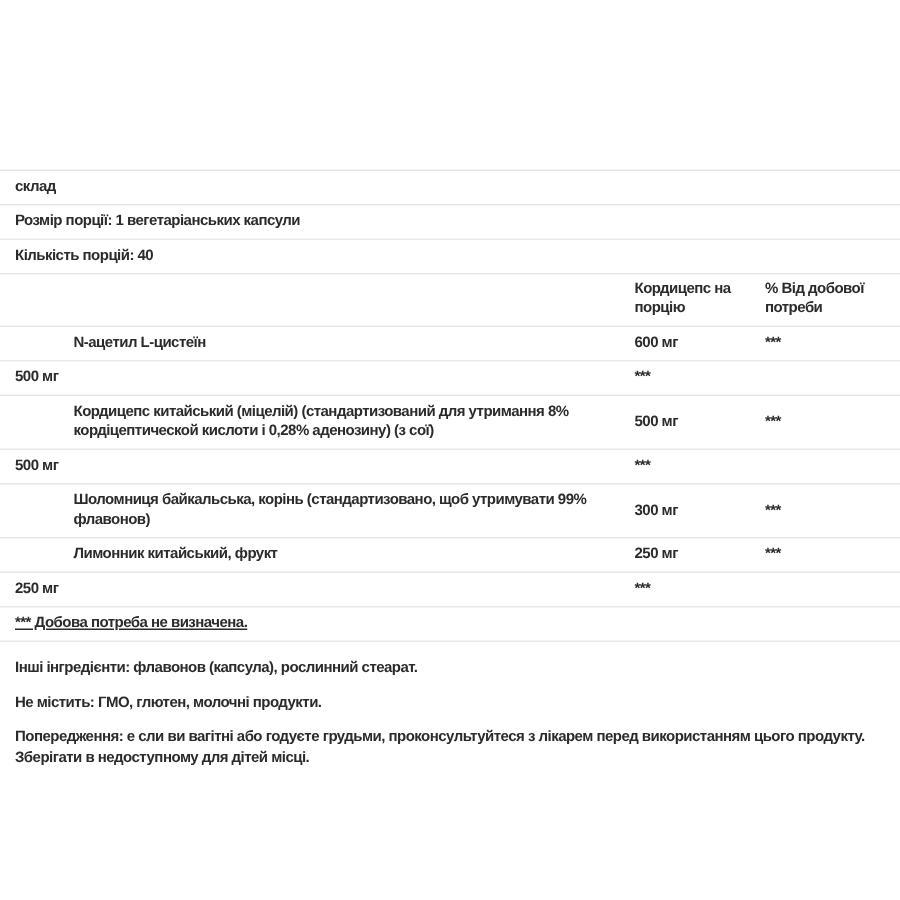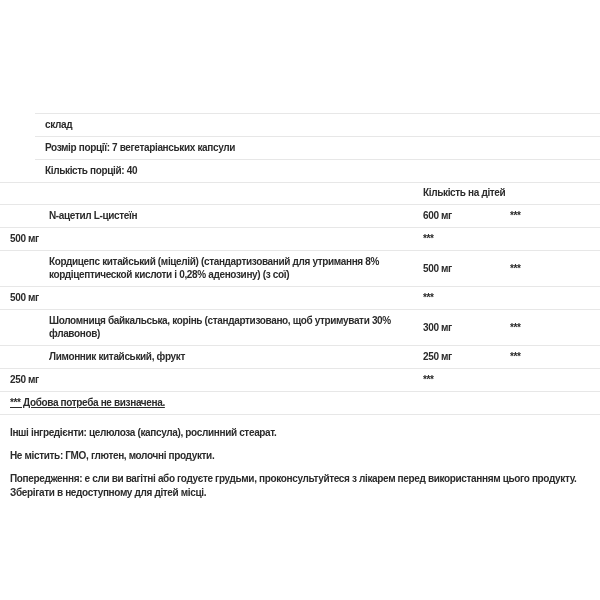--- a/index.html
+++ b/index.html
@@ -19,21 +19,20 @@
     overflow: hidden;
   }
   .panel { width: 600px; }
   .spacer-top { height: 113px; }
 
   .info-row {
     border-top: 1px solid var(--divider);
     padding: 4px 8px 5px 10px;
     font-size: 10px;
     line-height: 13px;
-    margin-left: 35px;
   }
 
   .t-row {
     display: grid;
     grid-template-columns: 413px 87px 1fr;
     align-items: center;
     border-top: 1px solid var(--divider);
     padding: 4px 8px 5px 10px;
     font-size: 10px;
     line-height: 13px;
@@ -52,30 +51,31 @@
 </head>
 <body>
 
 <div class="panel">
   <div class="spacer-top"></div>
 
   <div class="info-row">
     <span>склад</span>
   </div>
   <div class="info-row">
-    <span>Розмір порції: 7 вегетаріанських капсули</span>
+    <span>Розмір порції: 1 вегетаріанських капсули</span>
   </div>
   <div class="info-row">
     <span>Кількість порцій: 40</span>
   </div>
 
   <div class="table">
     <div class="t-row header">
       <div class="c-name"></div>
-      <div class="c-amt">Кількість на дітей</div>
+      <div class="c-amt">Кордицепс на порцію</div>
+      <div class="c-dv">% Від добової потреби</div>
     </div>
 
     <div class="t-row">
       <div class="c-name">N-ацетил L-цистеїн</div>
       <div class="c-amt">600 мг</div>
       <div class="c-dv">***</div>
     </div>
     <div class="t-row">
       <div class="c-amt">500 мг</div>
       <div class="c-dv">***</div>
@@ -83,37 +83,37 @@
     <div class="t-row">
       <div class="c-name">Кордицепс китайський (міцелій) (стандартизований для утримання 8% кордіцептической кислоти і 0,28% аденозину) (з сої)</div>
       <div class="c-amt">500 мг</div>
       <div class="c-dv">***</div>
     </div>
     <div class="t-row">
       <div class="c-amt">500 мг</div>
       <div class="c-dv">***</div>
     </div>
     <div class="t-row">
-      <div class="c-name">Шоломниця байкальська, корінь (стандартизовано, щоб утримувати 30% флавонов)</div>
+      <div class="c-name">Шоломниця байкальська, корінь (стандартизовано, щоб утримувати 99% флавонов)</div>
       <div class="c-amt">300 мг</div>
       <div class="c-dv">***</div>
     </div>
     <div class="t-row">
       <div class="c-name">Лимонник китайський, фрукт</div>
       <div class="c-amt">250 мг</div>
       <div class="c-dv">***</div>
     </div>
     <div class="t-row">
       <div class="c-amt">250 мг</div>
       <div class="c-dv">***</div>
     </div>
 
     <div class="t-row footnote">
       <div>*** Добова потреба не визначена.</div>
     </div>
   </div>
 
   <div class="notes">
-    <p>Інші інгредієнти: целюлоза (капсула), рослинний стеарат.</p>
+    <p>Інші інгредієнти: флавонов (капсула), рослинний стеарат.</p>
     <p>Не містить: ГМО, глютен, молочні продукти.</p>
     <p>Попередження: е сли ви вагітні або годуєте грудьми, проконсультуйтеся з лікарем перед використанням цього продукту. Зберігати в недоступному для дітей місці.</p>
   </div>
 </div>
 
 </body></html>

